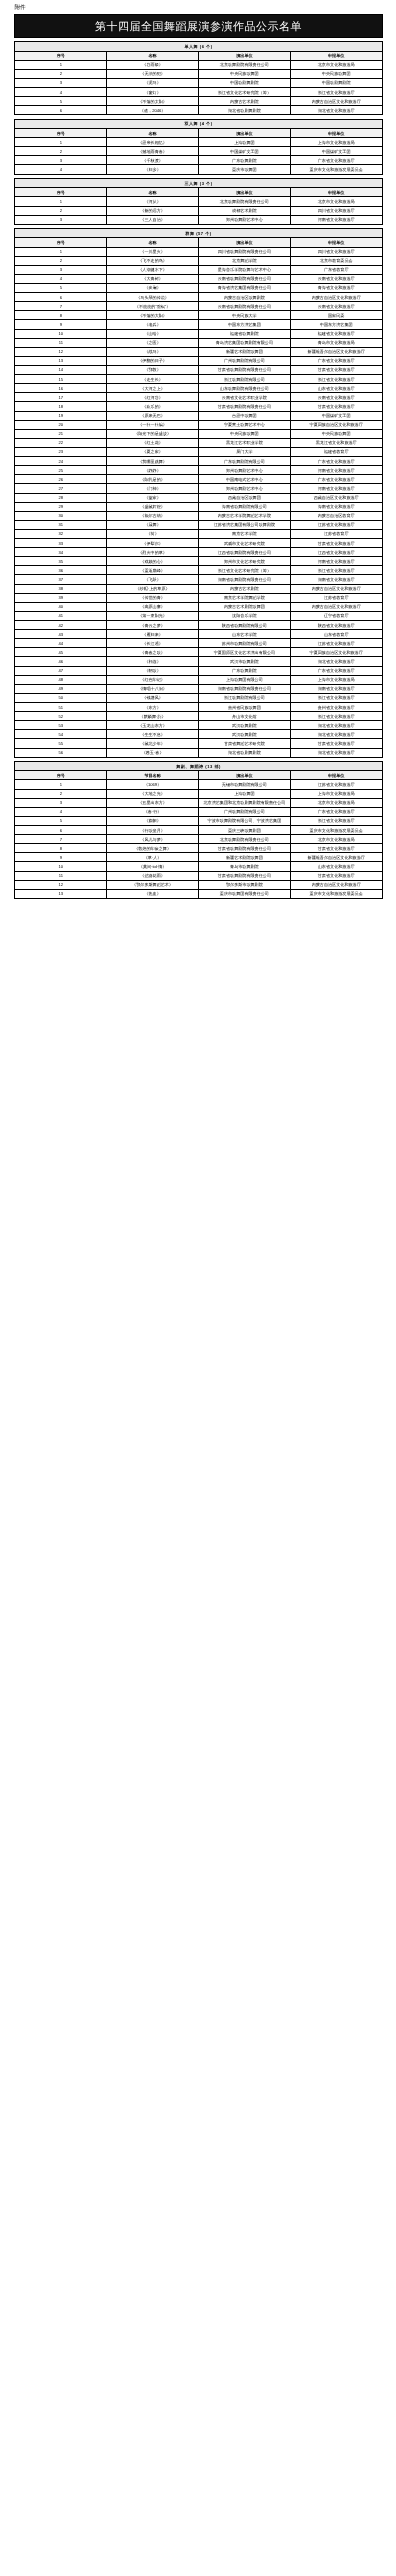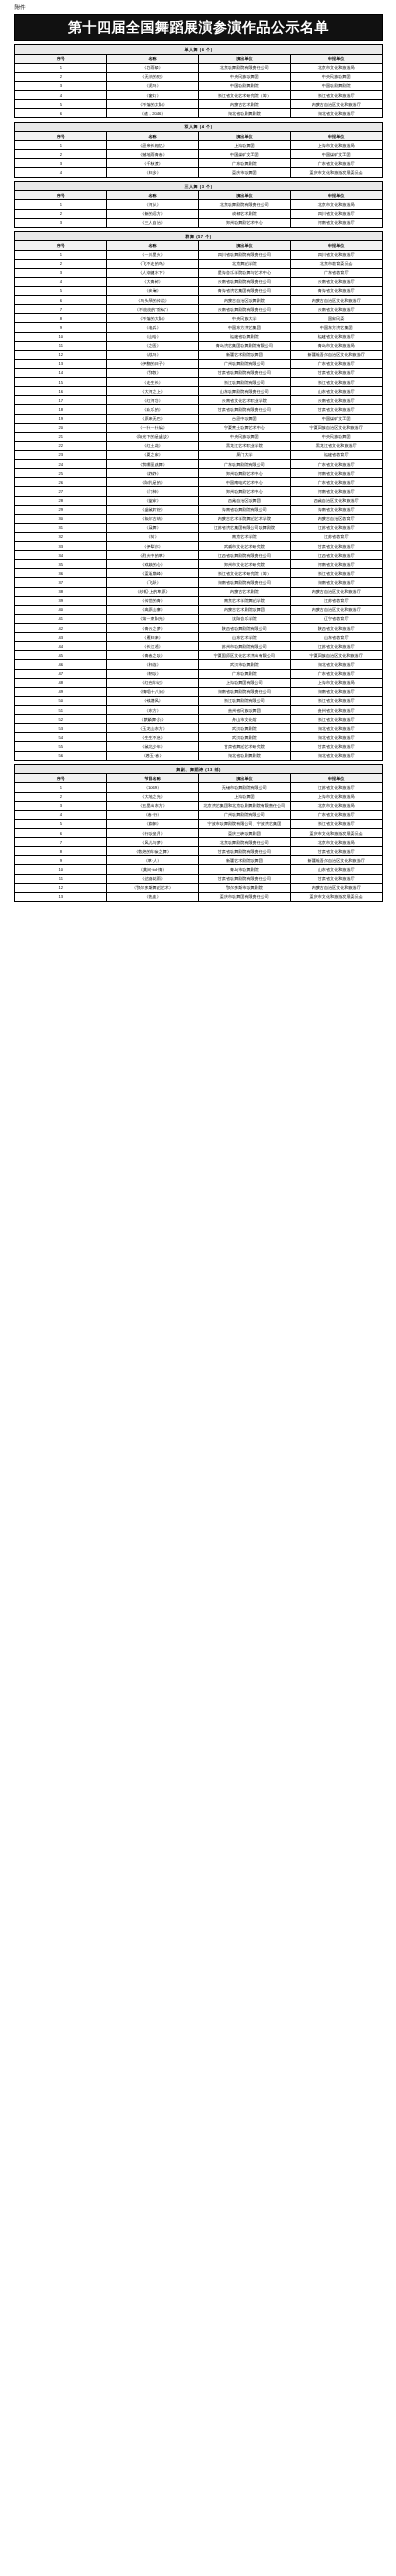--- a/index.html
+++ b/index.html
@@ -19,22 +19,22 @@
   .attach {
     font-size: 5.7px;
     color: #000;
     padding: 4.1px 0 2.1px 14.4px;
   }
   .title-bar {
     margin: 0 14.4px 3.1px 14.4px;
     background: #111111;
     color: #ffffff;
     text-align: center;
-    font-size: 14px;
-    font-weight: bold;
+    font-size: 11px;
+    font-weight: normal;
     letter-spacing: 0.5px;
     padding: 3.6px 0 3.6px 0;
     border: 0.5px solid #000;
   }
   .tbl-wrap {
     margin: 0 14.4px 0 14.4px;
   }
   table.grid {
     width: 100%;
     border-collapse: collapse;

